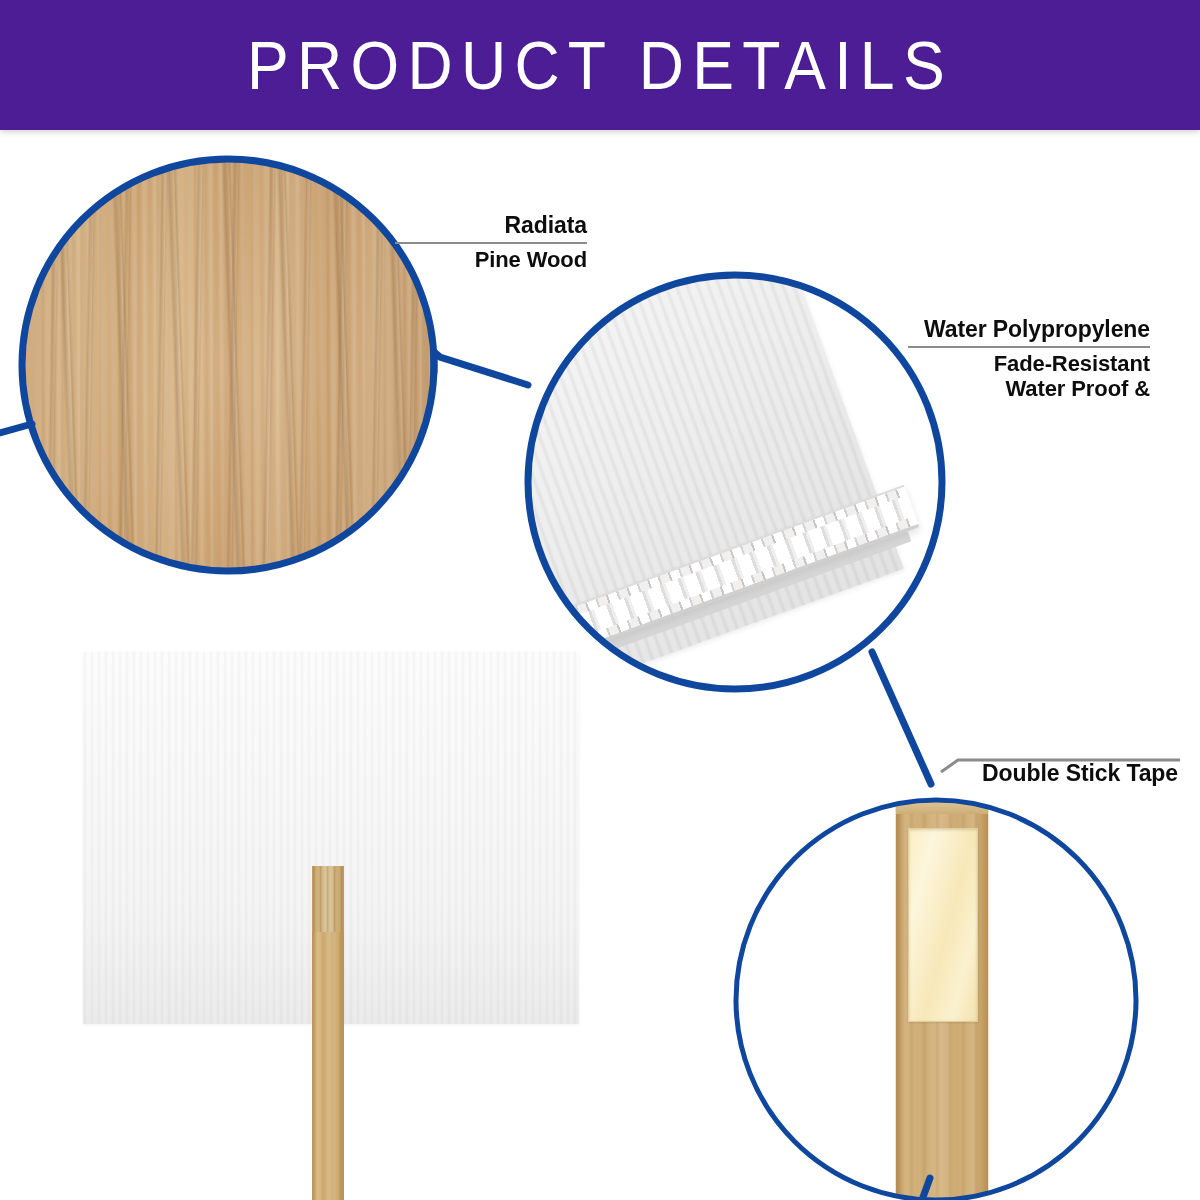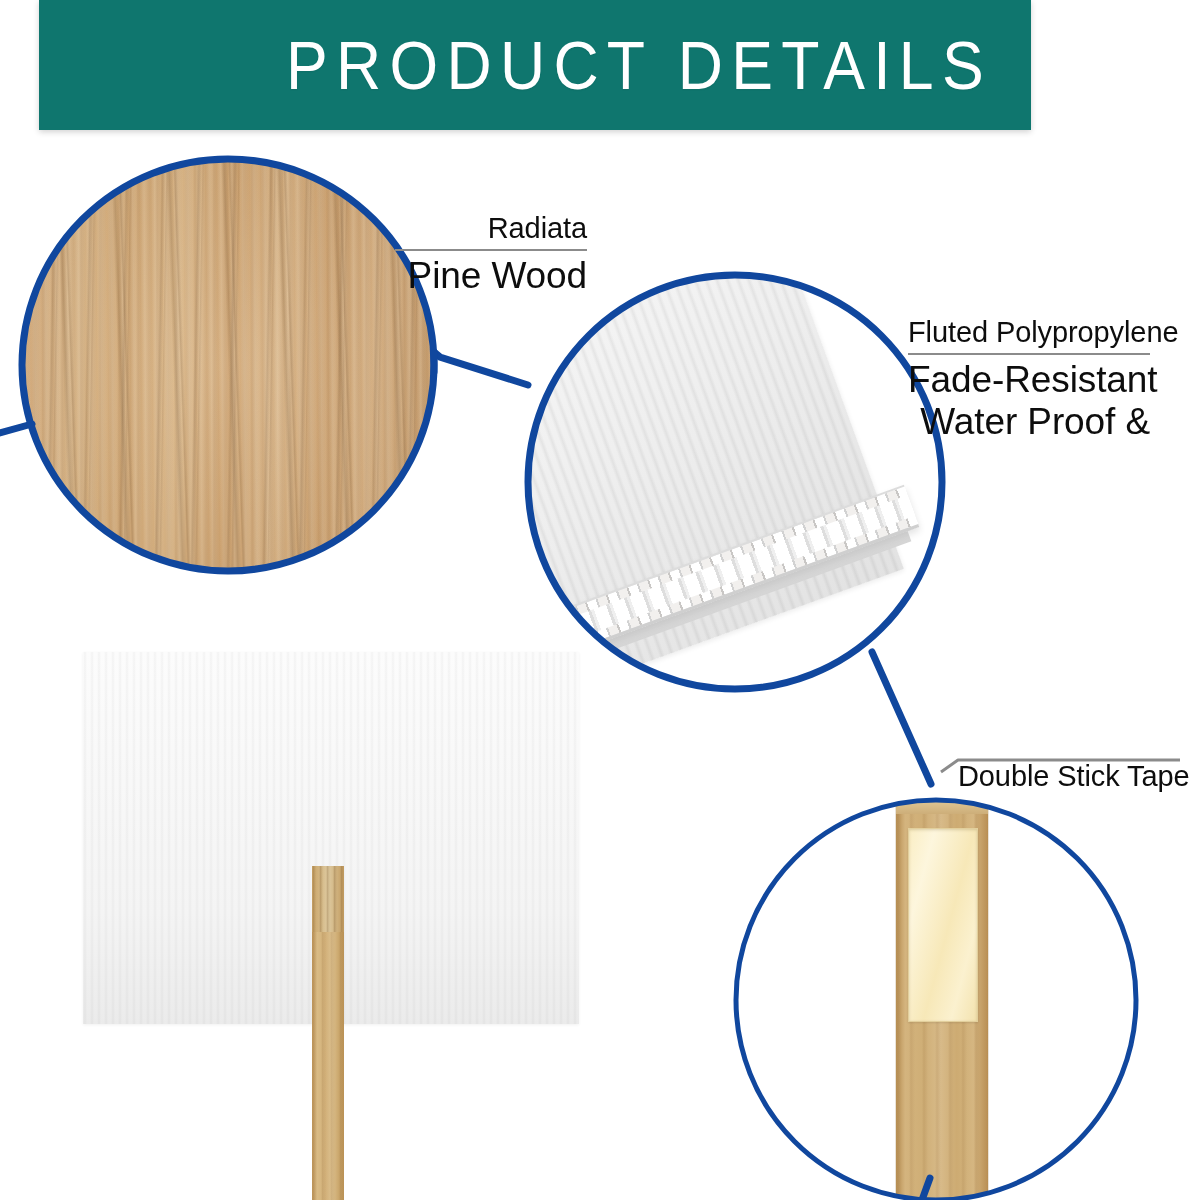--- a/index.html
+++ b/index.html
@@ -16,25 +16,24 @@
     height: 1200px;
     overflow: hidden;
     background: #ffffff;
   }
 
   
   #header-banner {
     position: absolute;
     left: 0;
     top: 0;
-    width: 992px;
+    width: 1200px;
     height: 130px;
-    background: #0f766e;
+    background: #4c1d95;
     box-shadow: 0 2px 6px rgba(0,0,0,0.18);
-    margin-left: 39px;
   }
   #header-title {
     position: absolute;
     left: 0;
     top: 0;
     width: 1200px;
     height: 130px;
     display: flex;
     align-items: center;
     justify-content: center;
@@ -58,33 +57,33 @@
     pointer-events: none;
   }
 
   
   .callout {
     position: absolute;
     color: #0d0d0d;
     line-height: 1.13;
   }
   .callout .line-top {
-    font-size: 29px;
-    font-weight: 400;
+    font-size: 23px;
+    font-weight: 700;
     letter-spacing: -0.1px;
     white-space: nowrap;
   }
   .callout .rule {
     height: 2px;
     background: #8b8b8b;
     margin: 4px 0 4px 0;
   }
   .callout .line-sub {
-    font-size: 37px;
-    font-weight: 400;
+    font-size: 22px;
+    font-weight: 700;
     letter-spacing: -0.1px;
     white-space: nowrap;
   }
 
   #callout-wood {
     left: 395px;
     top: 212px;
     width: 192px;
     text-align: right;
   }
@@ -402,21 +401,21 @@
     <polyline points="941,772 958,760 1180,760" fill="none" stroke="#8b8b8b" stroke-width="3" stroke-linejoin="round"></polyline>
   </svg>
 
   <div id="callout-wood" class="callout">
     <div class="line-top">Radiata</div>
     <div class="rule"></div>
     <div class="line-sub">Pine Wood</div>
   </div>
 
   <div id="callout-poly" class="callout">
-    <div class="line-top">Fluted Polypropylene</div>
+    <div class="line-top">Water Polypropylene</div>
     <div class="rule"></div>
     <div class="line-sub">Fade-Resistant</div>
     <div class="line-sub">Water Proof &amp;</div>
   </div>
 
   <div id="callout-tape" class="callout">
     <div class="line-top">Double Stick Tape</div>
   </div>
 
 </div>

